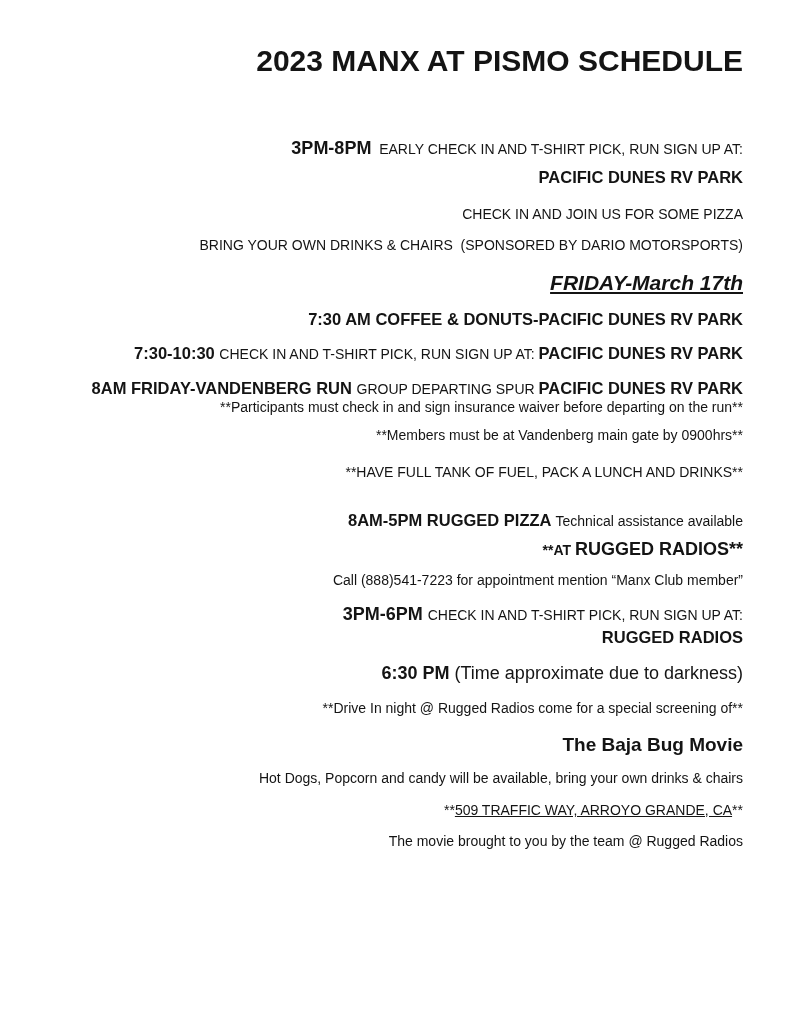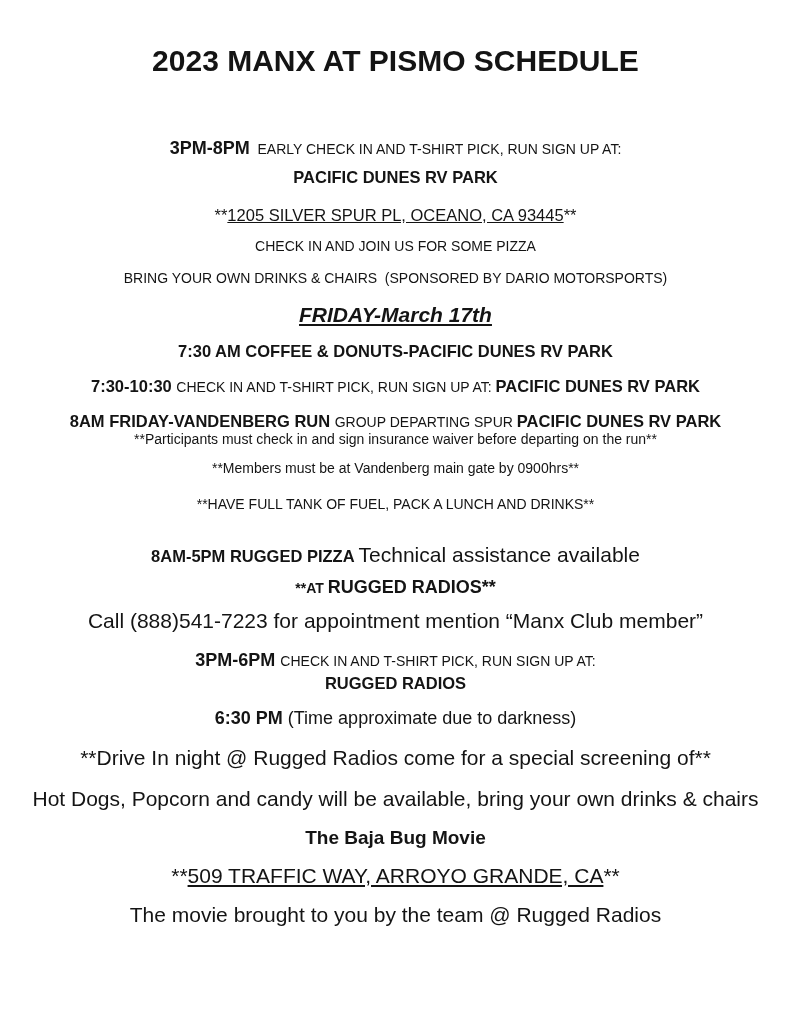--- a/index.html
+++ b/index.html
@@ -4,23 +4,23 @@
 <style>
   html, body { margin: 0; padding: 0; background: #ffffff; }
   .page {
     position: relative;
     width: 791px;
     height: 1024px;
     margin: 0 auto;
     background: #ffffff;
     color: #141414;
     font-family: "Liberation Sans", sans-serif;
-    text-align: center;
+    text-align: right;
     box-sizing: border-box;
-    padding: 44px 20px 0;
+    padding: 44px 48px 0;
     overflow: hidden;
   }
   .doc-title {
     font-size: 30px;
     font-weight: 700;
     margin: 0 0 60px;
     letter-spacing: 0px;
   }
   .day-heading {
     font-size: 21px;
@@ -32,37 +32,36 @@
   p.line {
     margin: 0;
     line-height: 1.18;
     white-space: pre-wrap;
   }
   .b   { font-weight: 700; }
   .u   { text-decoration: underline; }
   .xxl { font-size: 19px; }
   .xl  { font-size: 18px; }
   .lg  { font-size: 16.5px; }
-  .md  { font-size: 21px; }
+  .md  { font-size: 14px; }
   .sm  { font-size: 14px; }
 </style>
 </head>
 <body>
 
 <div class="page">
 
   <h1 class="doc-title">2023 MANX AT PISMO SCHEDULE</h1>
 
   <section>
 
     <p class="line" style="margin-bottom:9px"><span class="b xl">3PM-8PM</span><span class="sm">  EARLY CHECK IN AND T-SHIRT PICK, RUN SIGN UP AT:</span></p>
 
     <p class="line b lg" style="margin-bottom:18px">PACIFIC DUNES RV PARK</p>
 
-    <p class="line lg" style="margin-bottom:13px"><span>**</span><span class="u">1205 SILVER SPUR PL, OCEANO, CA 93445</span><span>**</span></p>
 
     <p class="line sm" style="margin-bottom:15px">CHECK IN AND JOIN US FOR SOME PIZZA</p>
 
     <p class="line sm" style="margin-bottom:17px">BRING YOUR OWN DRINKS &amp; CHAIRS  (SPONSORED BY DARIO MOTORSPORTS)</p>
   </section>
 
   <section>
     <h2 class="day-heading" style="margin-bottom:15px">FRIDAY-March 17th</h2>
 
     <p class="line b lg" style="margin-bottom:15px">7:30 AM COFFEE &amp; DONUTS-PACIFIC DUNES RV PARK</p>
@@ -84,22 +83,22 @@
     <p class="line md" style="margin-bottom:16px">Call (888)541-7223 for appointment mention “Manx Club member”</p>
 
     <p class="line" style="margin-bottom:3px"><span class="b xl">3PM-6PM </span><span class="sm">CHECK IN AND T-SHIRT PICK, RUN SIGN UP AT:</span></p>
 
     <p class="line b lg" style="margin-bottom:15px">RUGGED RADIOS</p>
 
     <p class="line" style="margin-bottom:16px"><span class="b xl">6:30 PM </span><span class="xl">(Time approximate due to darkness)</span></p>
 
     <p class="line md" style="margin-bottom:17px">**Drive In night @ Rugged Radios come for a special screening of**</p>
 
+    <p class="line b xxl" style="margin-bottom:14px">The Baja Bug Movie</p>
+
     <p class="line md" style="margin-bottom:15px">Hot Dogs, Popcorn and candy will be available, bring your own drinks &amp; chairs</p>
-
-    <p class="line b xxl" style="margin-bottom:14px">The Baja Bug Movie</p>
 
     <p class="line md" style="margin-bottom:15px"><span>**</span><span class="u">509 TRAFFIC WAY, ARROYO GRANDE, CA</span><span>**</span></p>
 
     <p class="line md" style="margin-bottom:0">The movie brought to you by the team @ Rugged Radios</p>
   </section>
 
 </div>
 
 </body></html>

